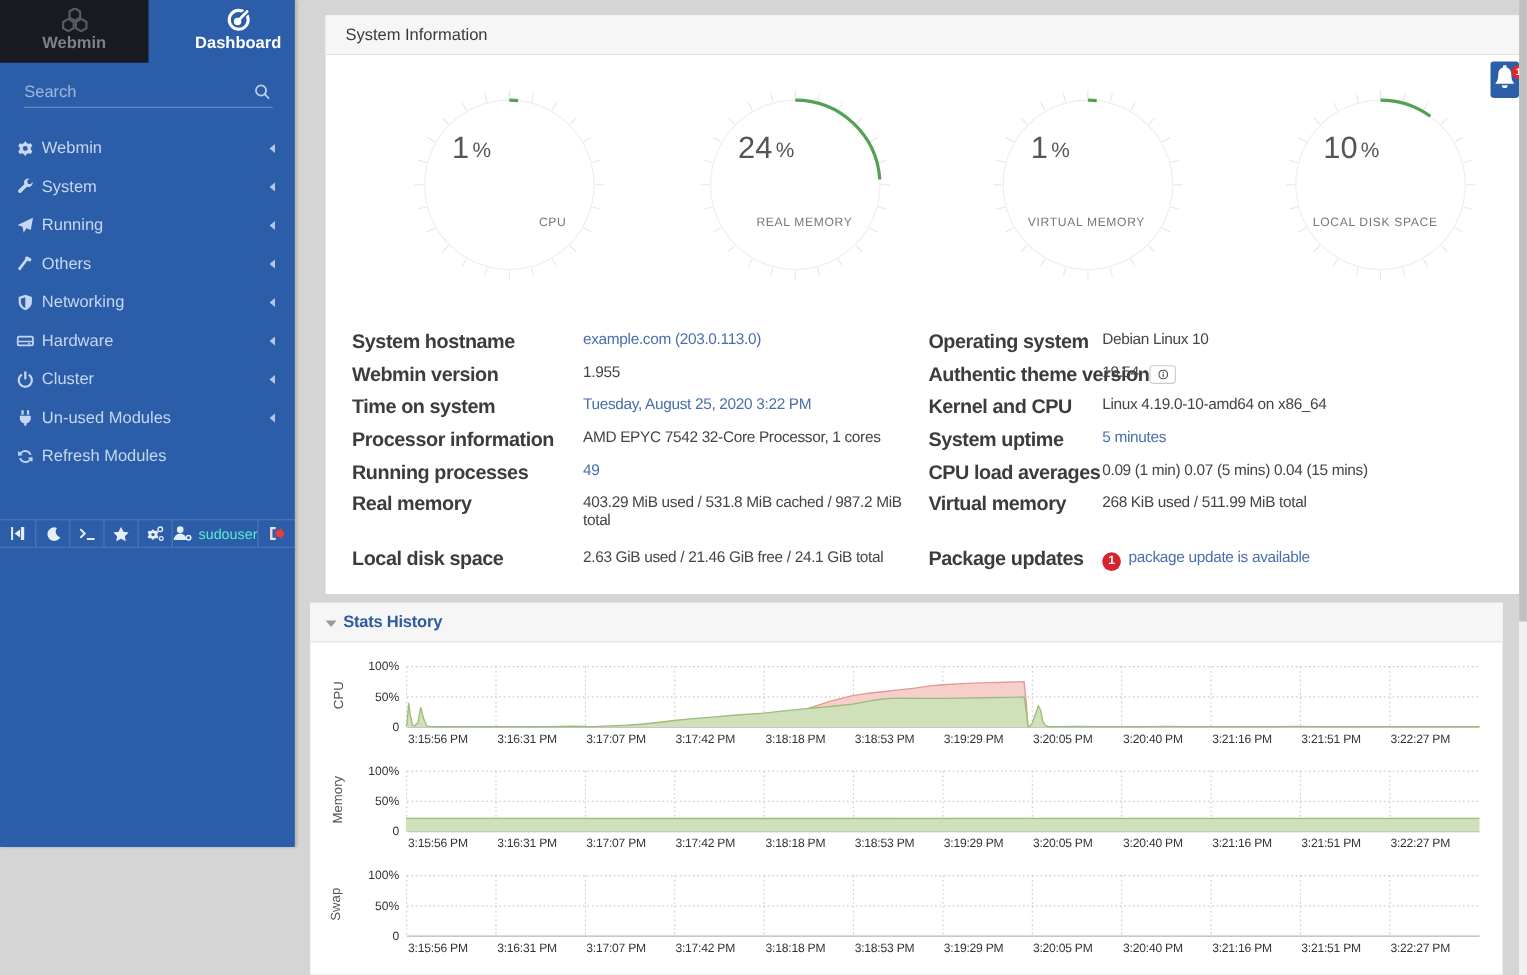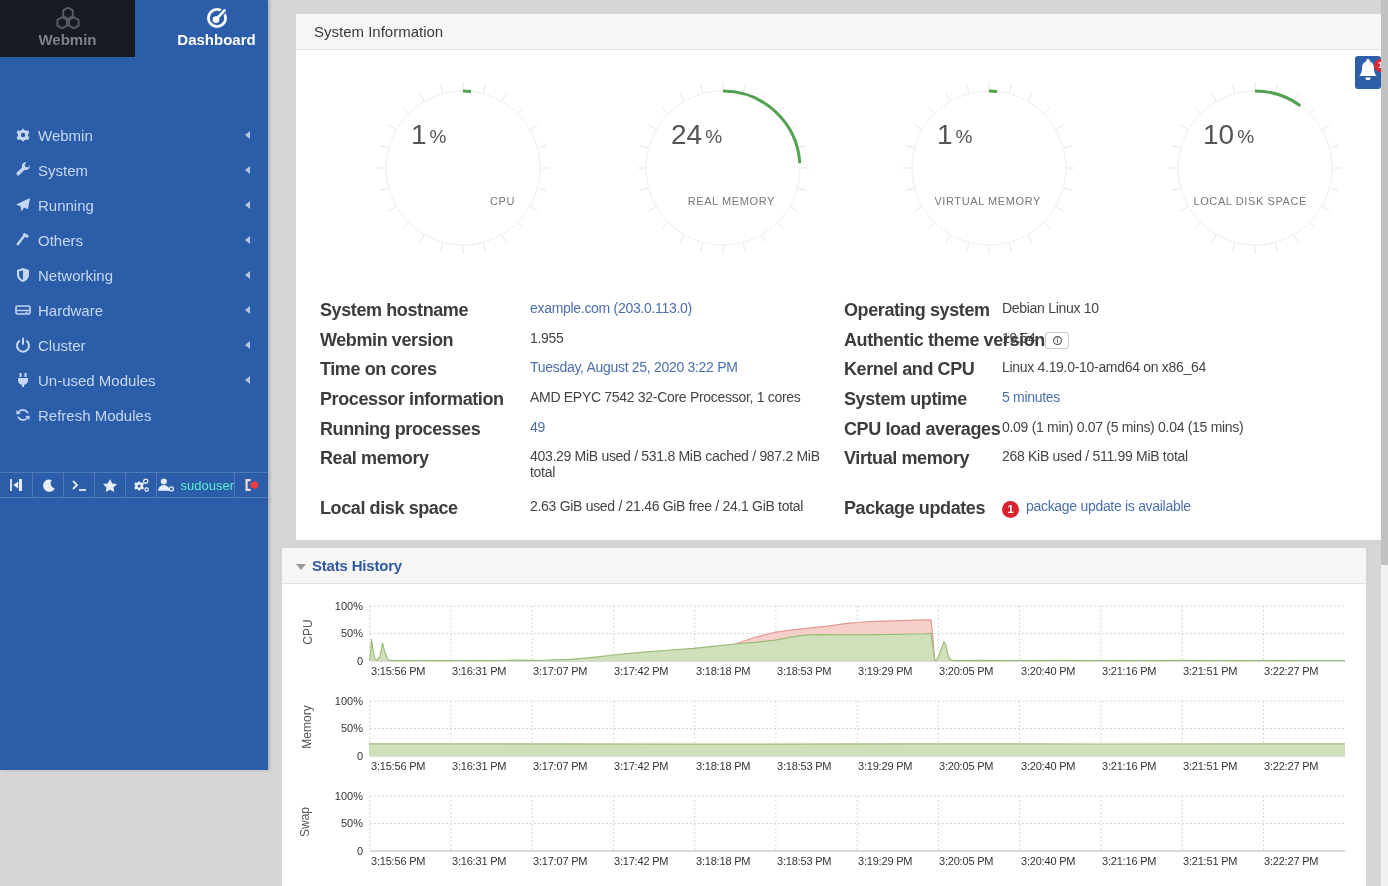--- a/index.html
+++ b/index.html
@@ -104,21 +104,21 @@
         <div class="lbl" style="left:548px;top:286px;width:155px">Operating system</div>
         <div class="val" style="left:706px;top:286px;">Debian Linux 10</div>
         <div class="lbl" style="left:24px;top:315.5px;width:200px">Webmin version</div>
         <div class="val" style="left:234px;top:315.5px;">1.955</div>
         <div class="lbl" style="left:548px;top:315.5px;width:155px">Authentic theme version</div>
         <div class="val" style="left:706px;top:315.5px;">19.54 <span class="chip"><svg width="9" height="9" viewBox="0 0 16 16">
               <circle cx="8" cy="8" r="7" fill="none" stroke="#555" stroke-width="2"></circle>
               <rect x="7" y="6.5" width="2" height="5.5" fill="#555"></rect>
               <rect x="7" y="3.4" width="2" height="2" fill="#555"></rect>
             </svg></span></div>
-        <div class="lbl" style="left:24px;top:345px;width:200px">Time on cores</div>
+        <div class="lbl" style="left:24px;top:345px;width:200px">Time on system</div>
         <div class="val" style="left:234px;top:345px;"><span class="lnk">Tuesday, August 25, 2020 3:22 PM</span></div>
         <div class="lbl" style="left:548px;top:345px;width:155px">Kernel and CPU</div>
         <div class="val" style="left:706px;top:345px;">Linux 4.19.0-10-amd64 on x86_64</div>
         <div class="lbl" style="left:24px;top:375px;width:200px">Processor information</div>
         <div class="val" style="left:234px;top:375px;">AMD EPYC 7542 32-Core Processor, 1 cores</div>
         <div class="lbl" style="left:548px;top:375px;width:155px">System uptime</div>
         <div class="val" style="left:706px;top:375px;"><span class="lnk">5 minutes</span></div>
         <div class="lbl" style="left:24px;top:404.5px;width:200px">Running processes</div>
         <div class="val" style="left:234px;top:404.5px;"><span class="lnk">49</span></div>
         <div class="lbl" style="left:548px;top:404.5px;width:155px">CPU load averages</div>
@@ -226,20 +226,27 @@
   </div>
   <div id="tab-dash">
     <svg class="tabicon" width="22" height="22" viewBox="0 0 22 22">
         <circle cx="11" cy="11" r="8.6" fill="none" stroke="#fff" stroke-width="2.8"></circle>
         <path d="M13 9 L20 2" stroke="#2b5da8" stroke-width="5.5"></path>
         <path d="M10.2 12.2 L18.6 3.4" stroke="#fff" stroke-width="2.6" stroke-linecap="round"></path>
         <circle cx="10" cy="12.6" r="3.4" fill="#fff"></circle>
       </svg>
     <div class="tablabel">Dashboard</div>
   </div>
+  <div id="search-row">
+    <div class="ph">Search</div>
+    <svg class="abs" style="right:2px;top:6px" width="15" height="15" viewBox="0 0 15 15">
+      <circle cx="6.3" cy="6.3" r="4.6" fill="none" stroke="rgba(255,255,255,0.7)" stroke-width="1.6"></circle>
+      <path d="M9.8 9.8 L13.6 13.6" stroke="rgba(255,255,255,0.7)" stroke-width="1.6"></path>
+    </svg>
+  </div>
   <div id="menu">
       <div class="mi" style="top:117px">
         <svg class="ic" viewBox="0 0 16 16">
           <path d="M8 1.2 L9.2 3 a5 5 0 0 1 1.8 .8 L13 3.2 L14.4 5.6 L13 7.2 a5 5 0 0 1 0 1.8 L14.4 10.6 L13 13 L10.9 12.4 a5 5 0 0 1 -1.7 .9 L8 15 L6.8 13.3 a5 5 0 0 1 -1.8 -.9 L3 13 L1.6 10.6 L3 8.9 a5 5 0 0 1 0 -1.7 L1.6 5.6 L3 3.2 L5.1 4 a5 5 0 0 1 1.7 -.9 Z" fill="#c5d7f2"></path>
           <circle cx="8" cy="8" r="2.2" fill="#2b5da8"></circle>
         </svg>
         <div class="tx">Webmin</div>
         <div class="ar"></div>
       </div>
       <div class="mi" style="top:152px">

